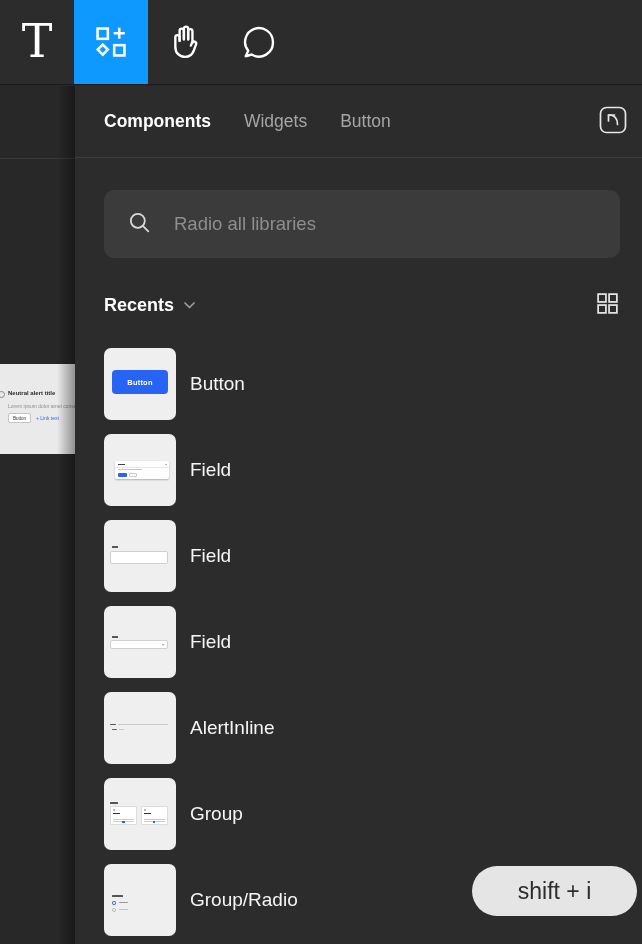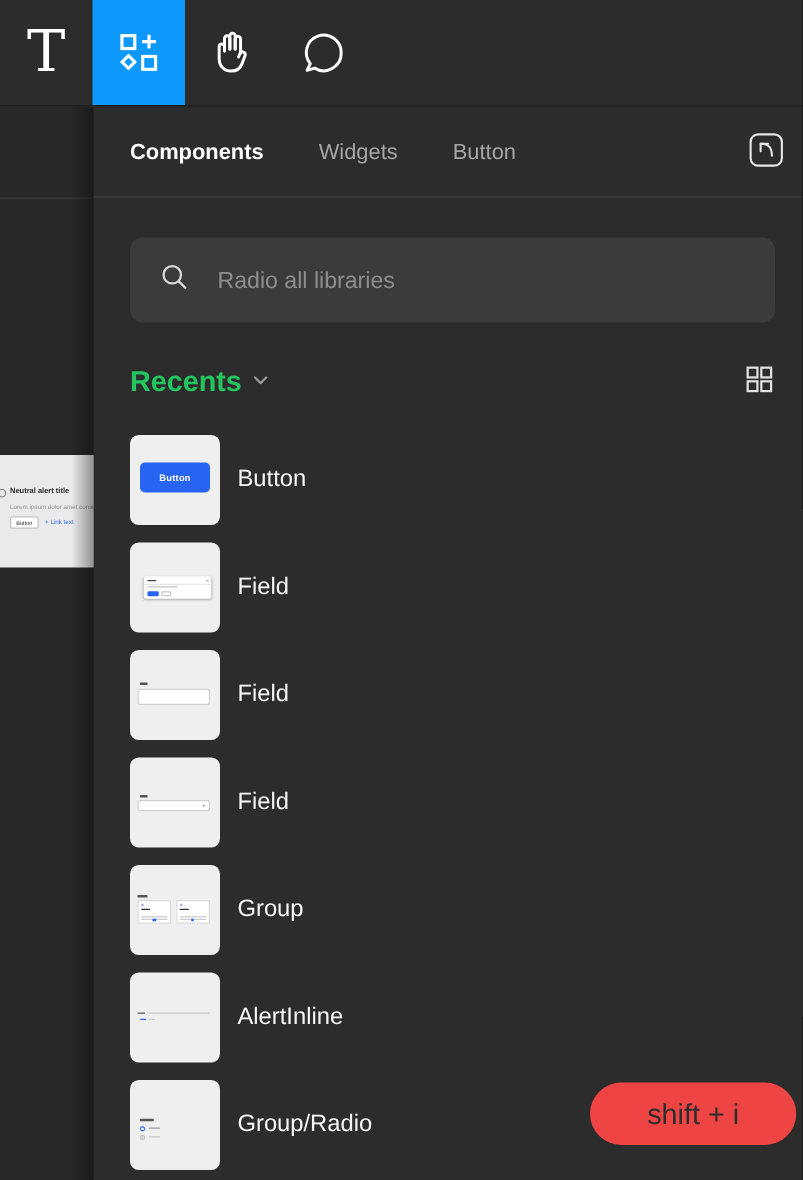--- a/index.html
+++ b/index.html
@@ -34,33 +34,33 @@
   .ac-body{position:absolute;left:18px;top:39px;font-size:5px;color:#8f8f8f;white-space:nowrap;}
   .ac-actions{position:absolute;left:18px;top:49px;display:flex;align-items:center;gap:5px;}
   .ac-btn{display:inline-flex;align-items:center;justify-content:center;
     width:23px;height:10px;background:#fff;border:0.7px solid #c4c4c4;border-radius:2px;
     font-size:4.5px;color:#333;}
   .ac-link{font-size:5px;color:#2e6bf0;white-space:nowrap;}
   
   .panel{position:absolute;top:86px;left:75px;width:567px;bottom:0;background:#2c2c2c;z-index:4;}
   .panel-header{position:absolute;top:0;left:0;right:0;height:72px;border-bottom:1px solid #3d3d3d;
     display:flex;align-items:center;justify-content:space-between;padding:0 12px 0 29px;}
-  .tabs{display:flex;gap:44px;align-items:center;}
+  .tabs{display:flex;gap:33px;align-items:center;}
   .tab{font-size:17.5px;color:#a5a5a5;cursor:pointer;white-space:nowrap;}
   .tab.active{color:#fff;font-weight:bold;}
   .corner-btn{background:none;border:none;padding:0;cursor:pointer;display:flex;}
   
   .search{position:absolute;top:104px;left:29px;right:22px;height:68px;background:#3b3b3b;border-radius:10px;
     display:flex;align-items:center;padding:0 22px;gap:21px;cursor:text;}
   .search .placeholder{font-size:18.5px;color:#8e8e8e;}
   
   .recents-row{position:absolute;top:205px;left:29px;right:22px;height:28px;
     display:flex;align-items:center;justify-content:space-between;}
   .recents-left{display:flex;align-items:center;gap:9px;cursor:pointer;}
-  .recents-left .sec-title{font-size:23px;font-weight:bold;color:#22c55e;}
+  .recents-left .sec-title{font-size:18px;font-weight:bold;color:#ffffff;}
   .grid-btn{background:none;border:none;padding:0;cursor:pointer;display:flex;}
   
   .items{position:absolute;top:262px;left:29px;right:0;display:flex;flex-direction:column;gap:14px;}
   .item{display:flex;align-items:center;gap:14px;height:72px;cursor:pointer;}
   .thumb{position:relative;width:72px;height:72px;background:#efefef;border-radius:7px;overflow:hidden;flex:none;}
   .item-label{font-size:19px;color:#f5f5f5;}
   .bar{position:absolute;border-radius:0.5px;}
   
   .mini-btn{position:absolute;left:8px;top:22px;width:56px;height:24px;background:#2764f4;border-radius:4px;
     display:flex;align-items:center;justify-content:center;color:#fff;font-size:7.5px;font-weight:bold;letter-spacing:.2px;}
@@ -96,21 +96,21 @@
   .gc-l2{position:absolute;left:2px;top:13.6px;width:21px;height:.8px;background:#ccc;}
   .gc-dot{position:absolute;left:50%;bottom:1.5px;margin-left:-1.2px;width:2.4px;height:1.5px;background:#2764f4;}
   
   .r-title{left:8px;top:31px;width:11px;height:1.6px;background:#555;}
   .r-on{position:absolute;left:8px;top:37px;width:4.2px;height:4.2px;border-radius:50%;background:#2764f4;}
   .r-on::after{content:"";position:absolute;left:1.4px;top:1.4px;width:1.4px;height:1.4px;border-radius:50%;background:#fff;}
   .r-on-bar{left:14.5px;top:38.3px;width:9px;height:1.2px;background:#9a9a9a;}
   .r-off{position:absolute;left:8px;top:44px;width:4.2px;height:4.2px;border-radius:50%;background:#fff;border:.8px solid #b5b5b5;}
   .r-off-bar{left:14.5px;top:45.3px;width:9px;height:1.2px;background:#c4c4c4;}
   
-  .badge{position:absolute;left:397px;top:780px;width:165px;height:50px;border-radius:25px;background:#ef4444;
+  .badge{position:absolute;left:397px;top:780px;width:165px;height:50px;border-radius:25px;background:#e5e5e5;
     display:flex;align-items:center;justify-content:center;font-size:23px;color:#2d2d2d;z-index:6;}
 </style>
 </head>
 <body>
 
 <div class="screen">
 
   <header class="toolbar">
     <div class="tool">
       <span class="t-glyph">T</span>
@@ -246,20 +246,30 @@
           <span class="bar f2-label"></span>
           <span class="f2-input">
             <i class="f2-caret"></i>
           </span>
         </div>
         <span class="item-label">Field</span>
       </div>
 
       <div class="item">
         <div class="thumb">
+          <span class="bar a-t"></span>
+          <span class="bar a-l"></span>
+          <span class="bar a-b"></span>
+          <span class="bar a-g"></span>
+        </div>
+        <span class="item-label">AlertInline</span>
+      </div>
+
+      <div class="item">
+        <div class="thumb">
           <span class="bar g-title"></span>
           <span class="g-card c1">
             <i class="gc-ico"></i>
               <i class="gc-t"></i>
               <i class="gc-l1"></i>
               <i class="gc-l2"></i>
               <i class="gc-dot"></i>
           </span>
           <span class="g-card c2">
             <i class="gc-ico"></i>
@@ -267,30 +277,20 @@
               <i class="gc-l1"></i>
               <i class="gc-l2"></i>
               <i class="gc-dot"></i>
           </span>
         </div>
         <span class="item-label">Group</span>
       </div>
 
       <div class="item">
         <div class="thumb">
-          <span class="bar a-t"></span>
-          <span class="bar a-l"></span>
-          <span class="bar a-b"></span>
-          <span class="bar a-g"></span>
-        </div>
-        <span class="item-label">AlertInline</span>
-      </div>
-
-      <div class="item">
-        <div class="thumb">
           <span class="bar r-title"></span>
           <span class="r-on"></span>
           <span class="bar r-on-bar"></span>
           <span class="r-off"></span>
           <span class="bar r-off-bar"></span>
         </div>
         <span class="item-label">Group/Radio</span>
       </div>
 
     </div>

